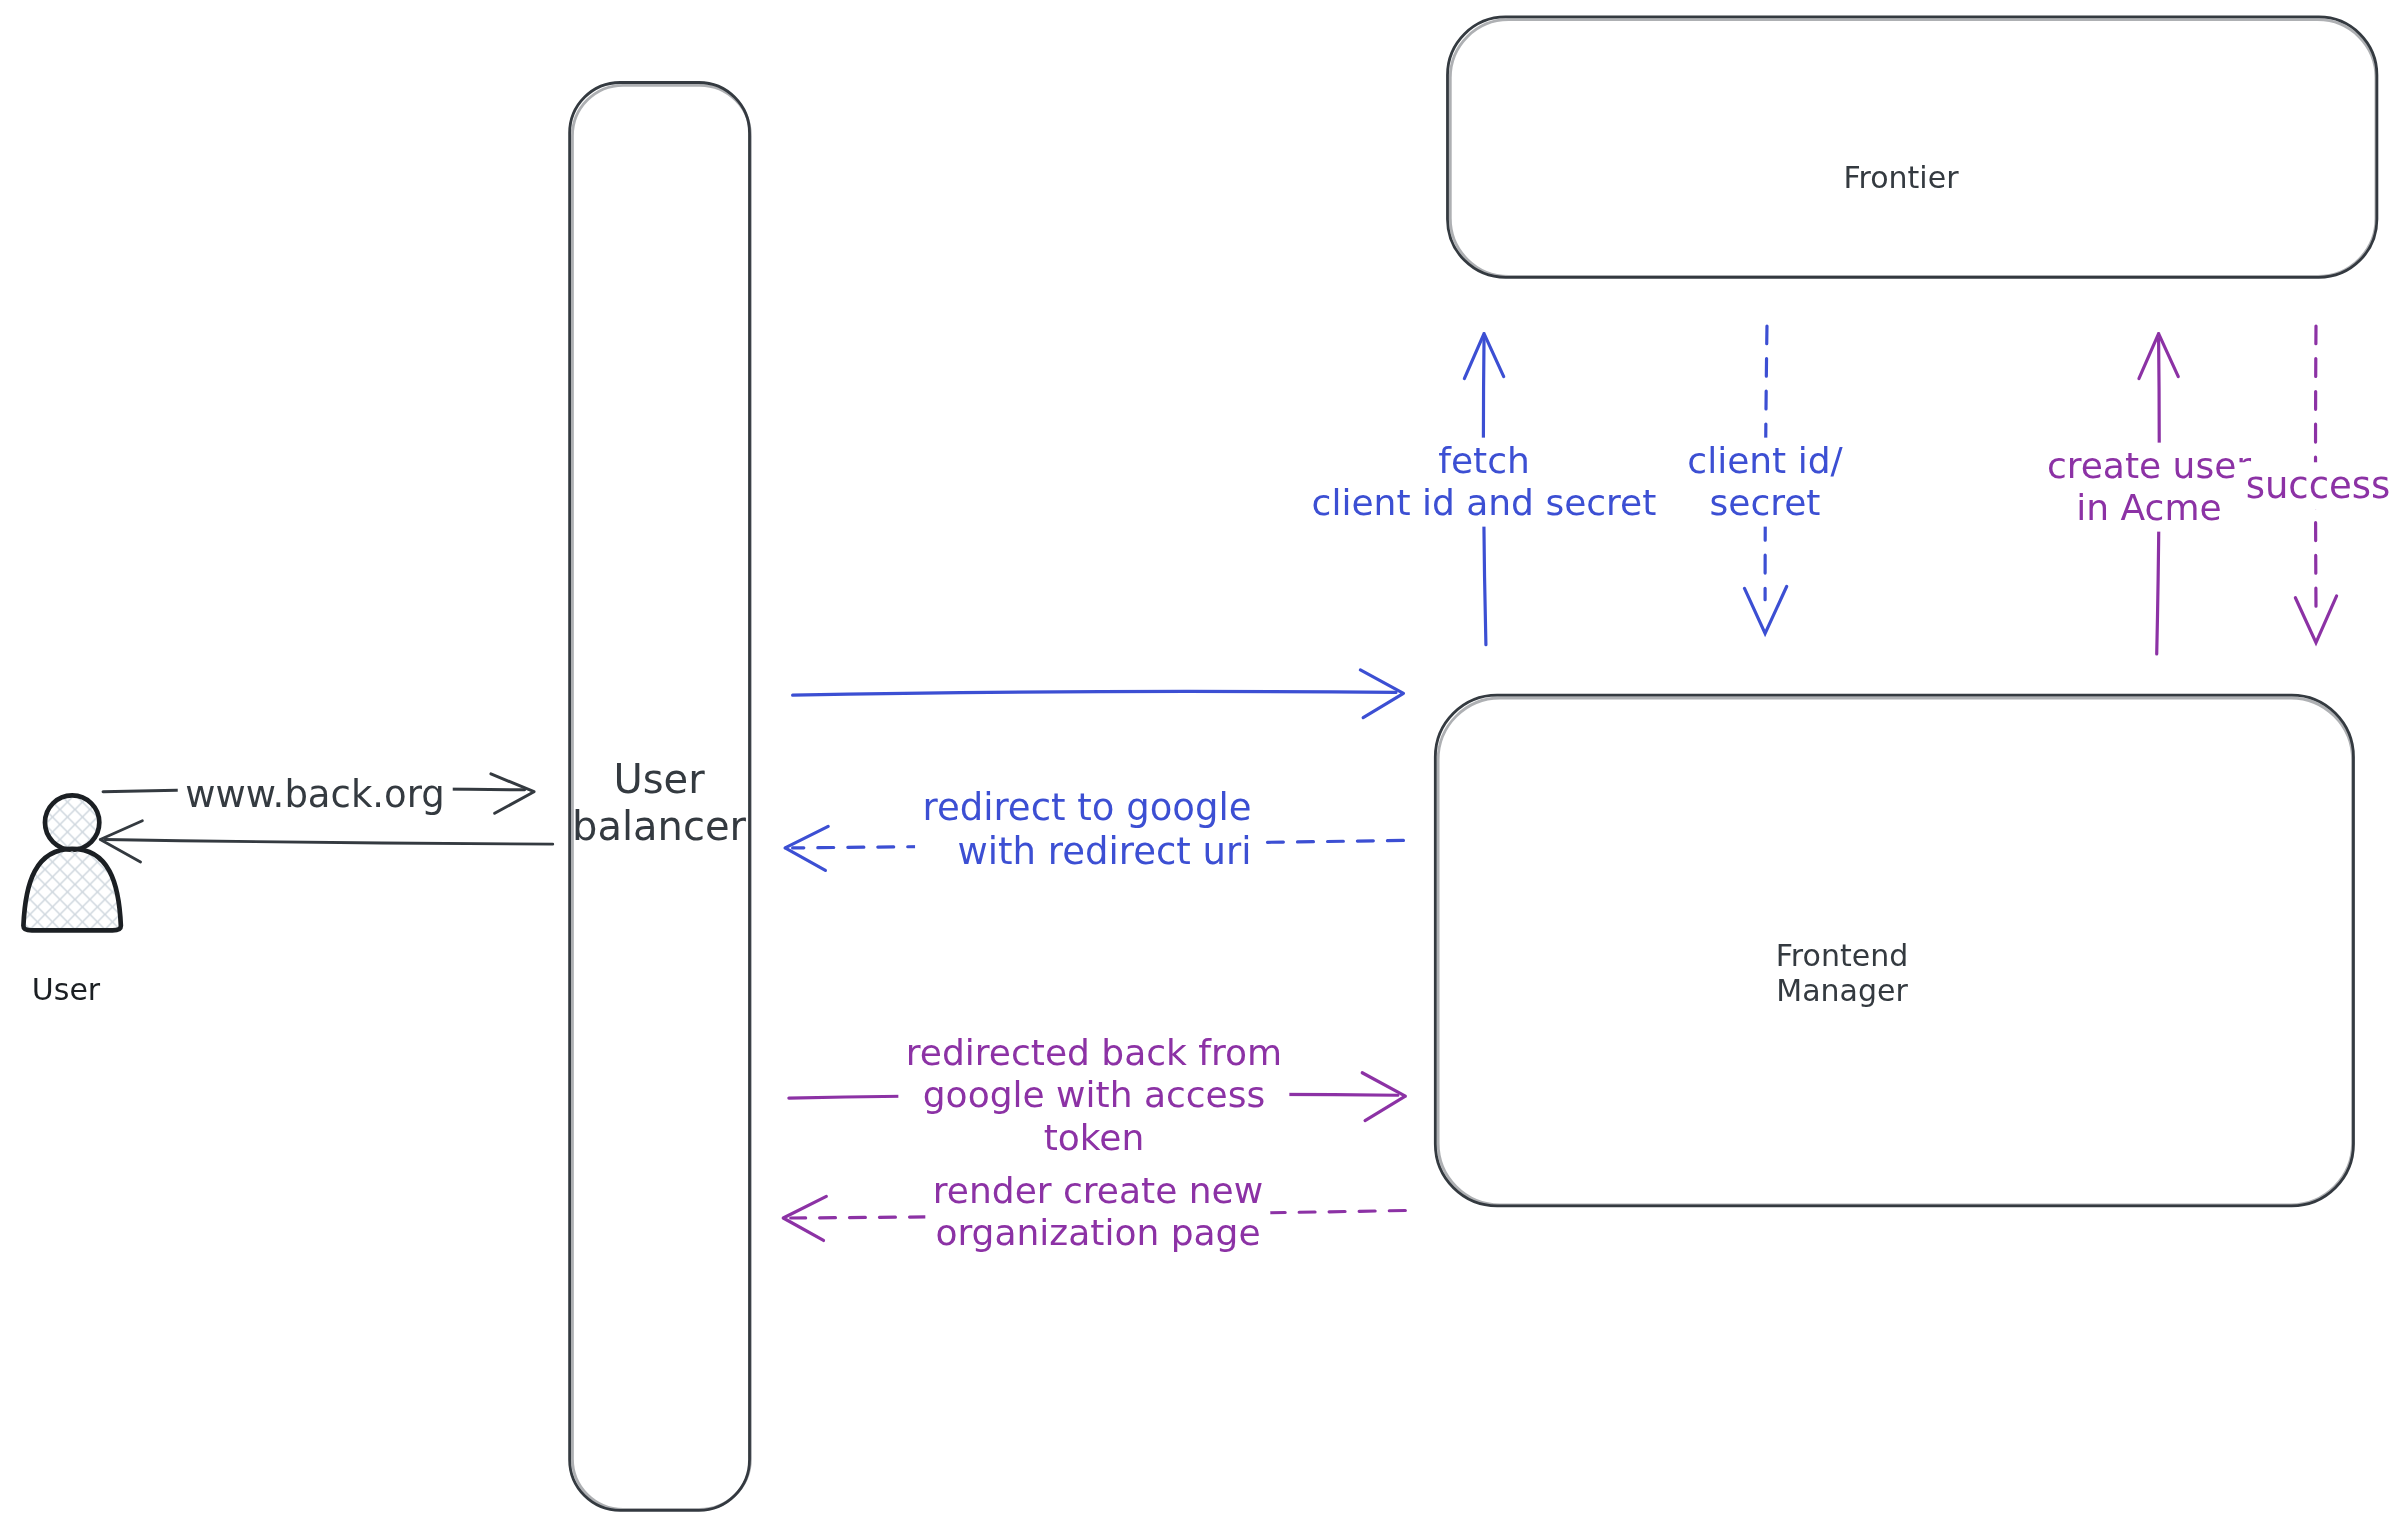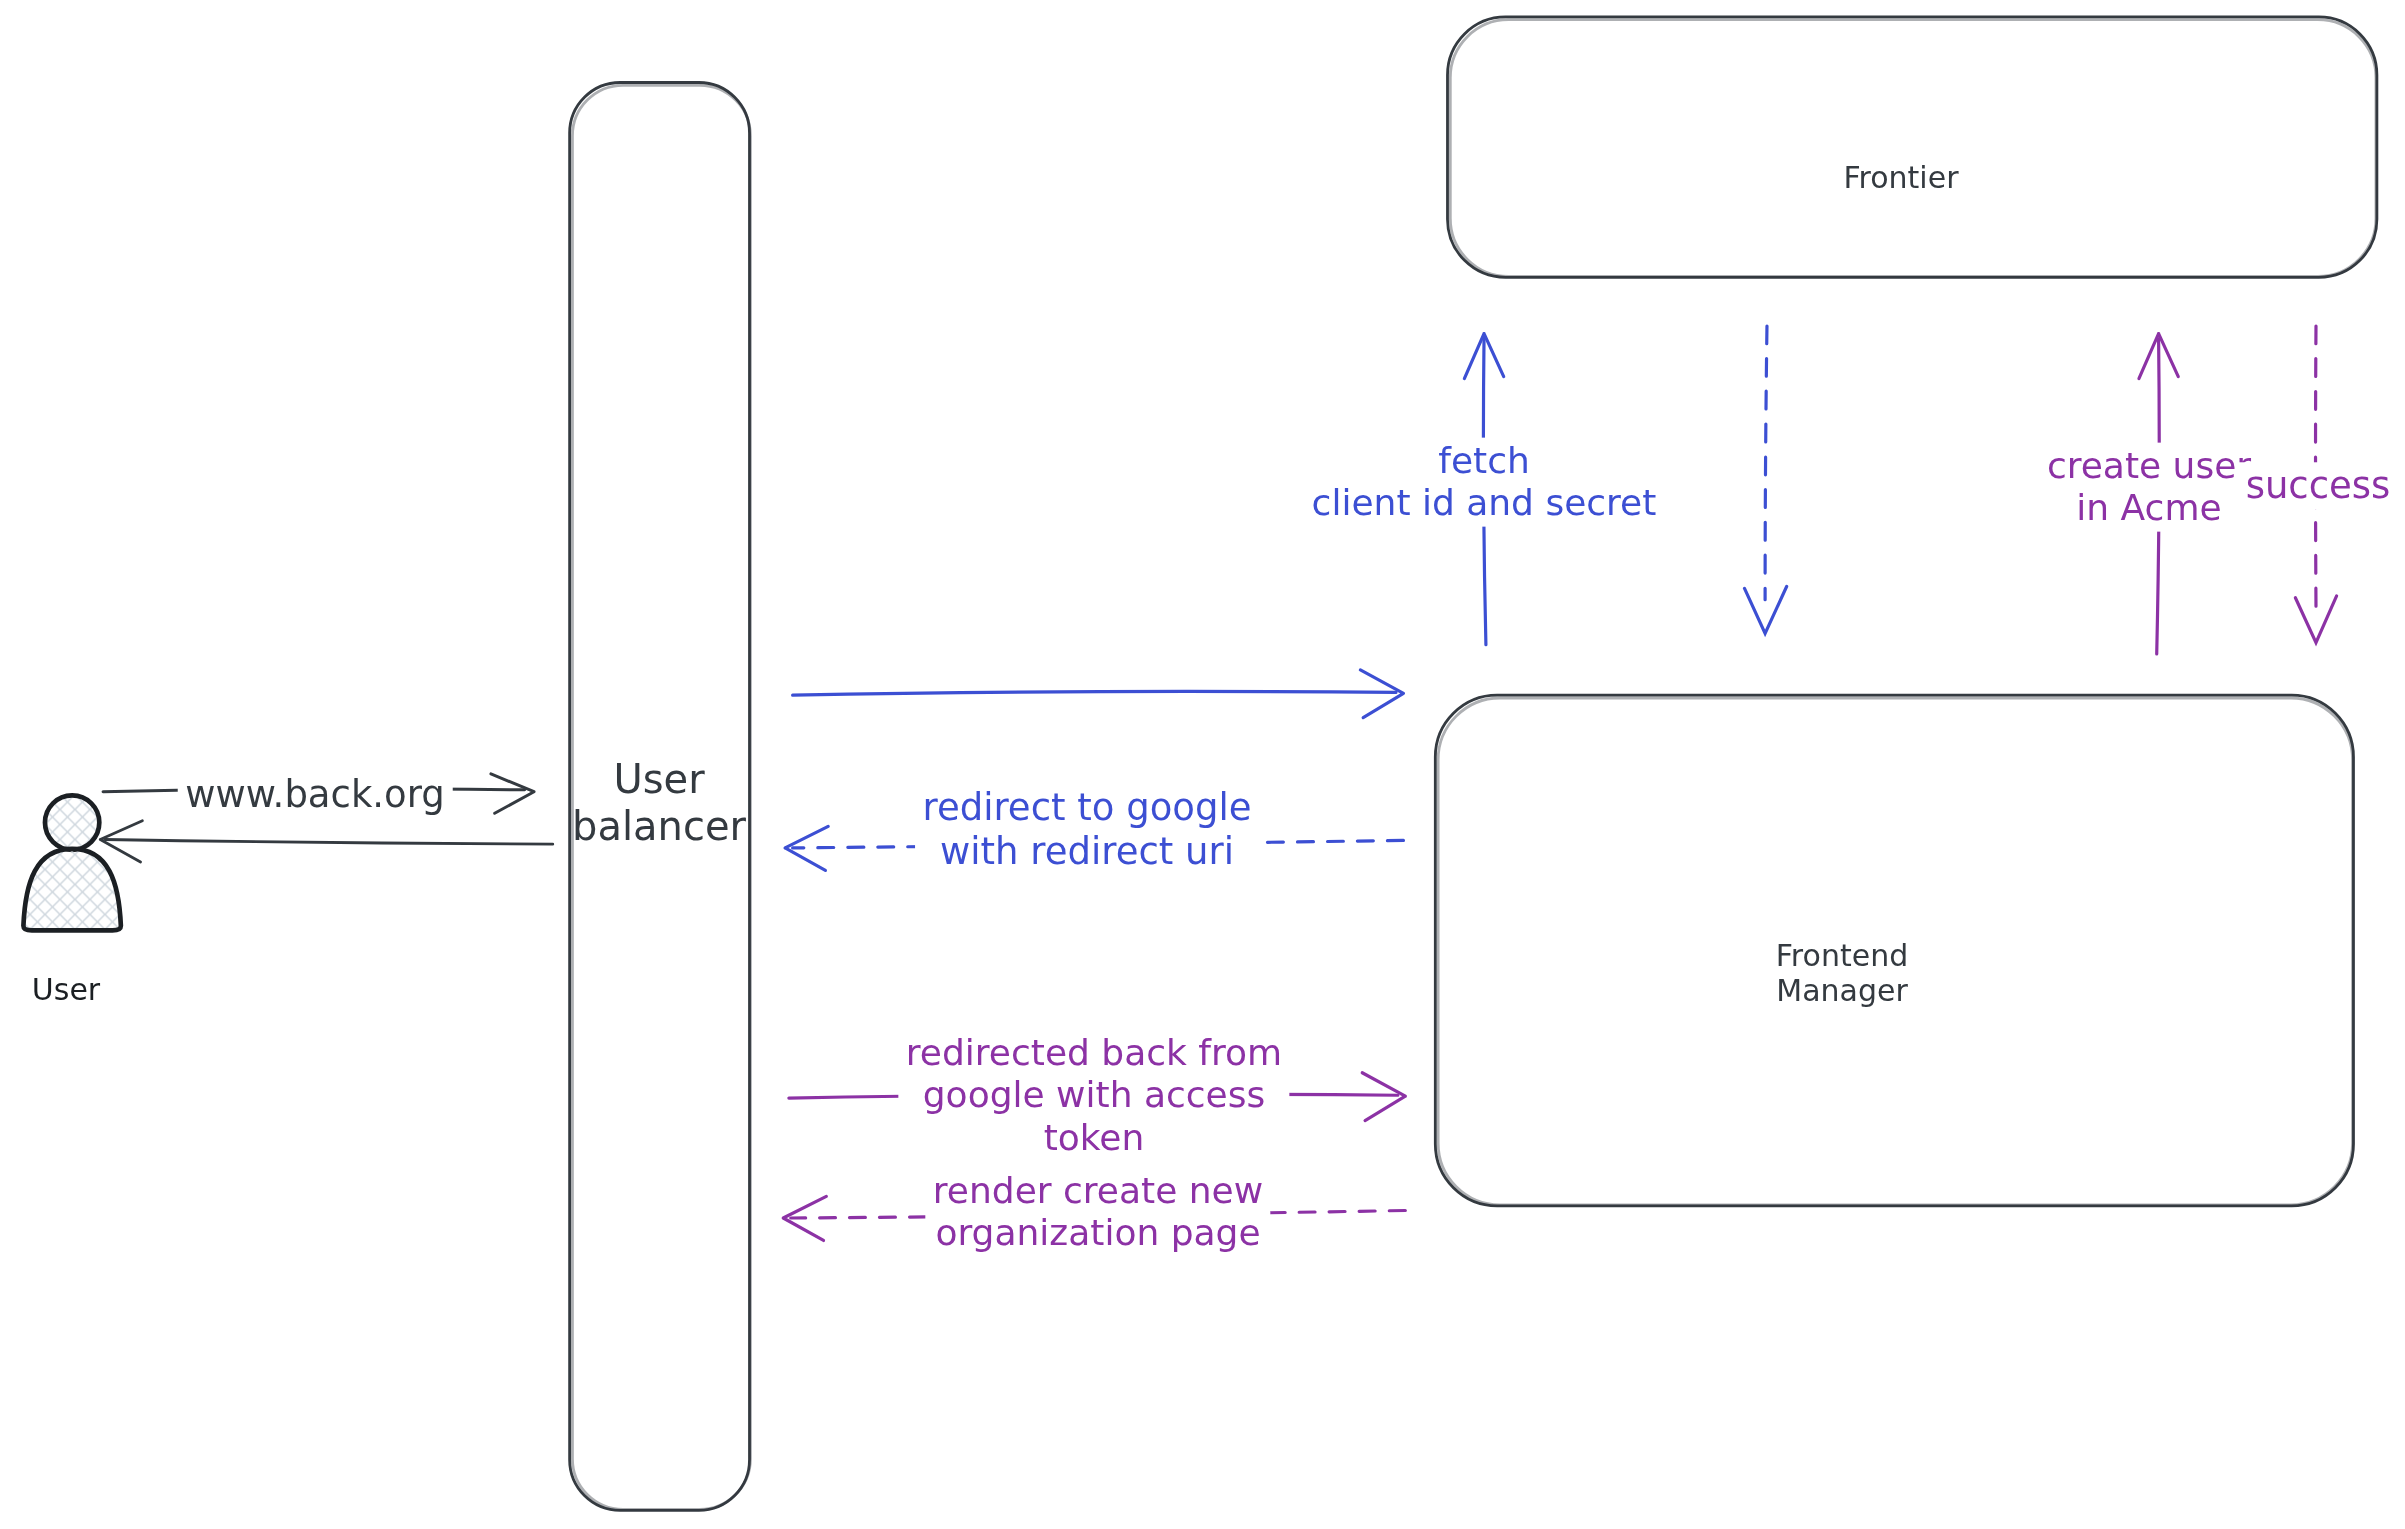--- a/index.html
+++ b/index.html
@@ -118,26 +118,28 @@
 balancer</div>
 
   <div class="lbl ink f45" style="left:1901px;top:146px;">Frontier</div>
 
   <div class="lbl ink f45" style="left:1842px;top:941px;">Frontend
 Manager</div>
 
   <div class="lbl ink f40 bg" style="left:315px;top:795px;">www.back.org</div>
 
 
-  <div class="lbl blue f40 bg" style="left:1087px;top:830px;">redirect to google
+  <div class="lbl blue f40 bg" style="left:1087px;top:830px;text-align:right;">redirect to google
 with redirect uri</div>
 
   <div class="lbl blue f38 bg" style="left:1484px;top:482px;">fetch
 client id and secret</div>
 
+  <div class="lbl blue f38 bg" style="left:1765px;top:482px;">client id/
+secret</div>
 
   <div class="lbl purple f38 bg" style="left:2149px;top:487px;">create user
 in Acme</div>
 
   <div class="lbl purple f40 bg" style="left:2318px;top:486px;">success</div>
 
   <div class="lbl purple f38 bg" style="left:1094px;top:1096px;">redirected back from
 google with access
 token</div>
 

